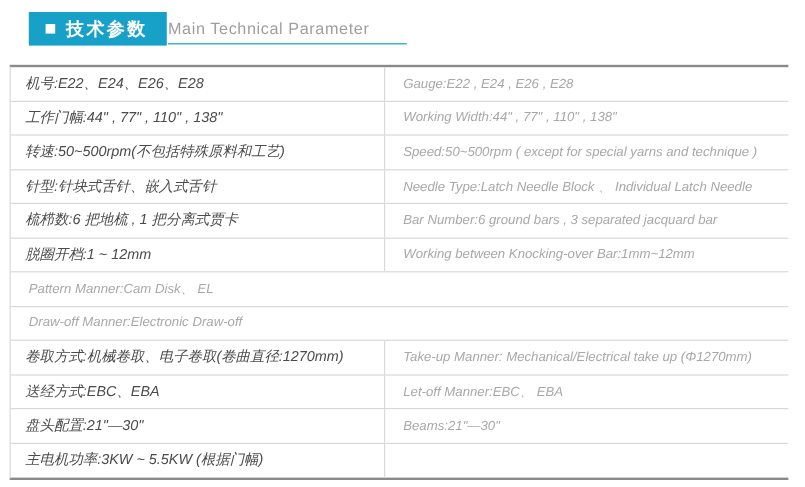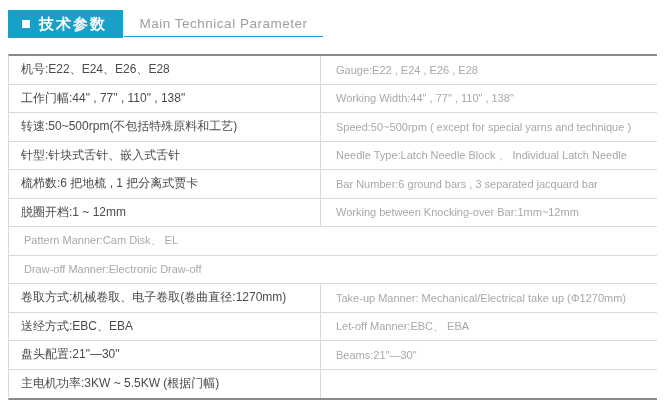--- a/index.html
+++ b/index.html
@@ -12,56 +12,56 @@
   *{box-sizing:border-box;margin:0;padding:0;}
   html,body{background:#ffffff;}
   body{
     width:671px;height:406px;
     font-family:"Liberation Sans","DejaVu Sans",sans-serif;
     position:relative;overflow:hidden;
   }
   .page{width:671px;height:406px;background:#fff;position:relative;}
 
   
-  .header{position:relative;height:54px;}
+  .header{position:relative;height:54px;margin-left:16px;}
   .badge{
     position:absolute;left:8px;top:10px;height:28px;
     background:var(--accent);color:#fff;
     display:flex;align-items:center;
     padding:0 16px 0 14px;
     font-size:15px;font-weight:bold;letter-spacing:2px;
   }
   .badge .sq{
     display:inline-block;width:8px;height:8px;background:#fff;
     margin-right:9px;flex:0 0 auto;
   }
   .title-wrap{
     position:absolute;left:124px;top:10px;width:199px;height:27px;
     border-bottom:1px solid var(--accent);
-    display:flex;align-items:center;justify-content:center;
+    display:flex;align-items:center;
   }
   .title-en{
     color:#9e9e9e;font-size:13.5px;letter-spacing:0.5px;white-space:nowrap;
   }
 
   
   .table{
     position:absolute;left:8px;top:54px;width:649px;
     border-top:2px solid var(--border-dark);
     border-bottom:2px solid var(--border-dark);
     border-left:1px solid var(--border-light);
   }
   .row{
     display:flex;height:28.5px;
     border-bottom:1px solid var(--border-light);
   }
   .row:last-child{border-bottom:none;}
   .cell{
     display:flex;align-items:center;
-    white-space:nowrap;overflow:hidden;
+    white-space:nowrap;overflow:hidden;font-style:italic;
   }
   .cell.cn{
     flex:0 0 312px;width:312px;
     border-right:1px solid var(--border-light);
     padding-left:12px;
     color:var(--left-text);font-size:12px;
   }
   .cell.en{
     flex:1 1 auto;
     padding-left:15px;

